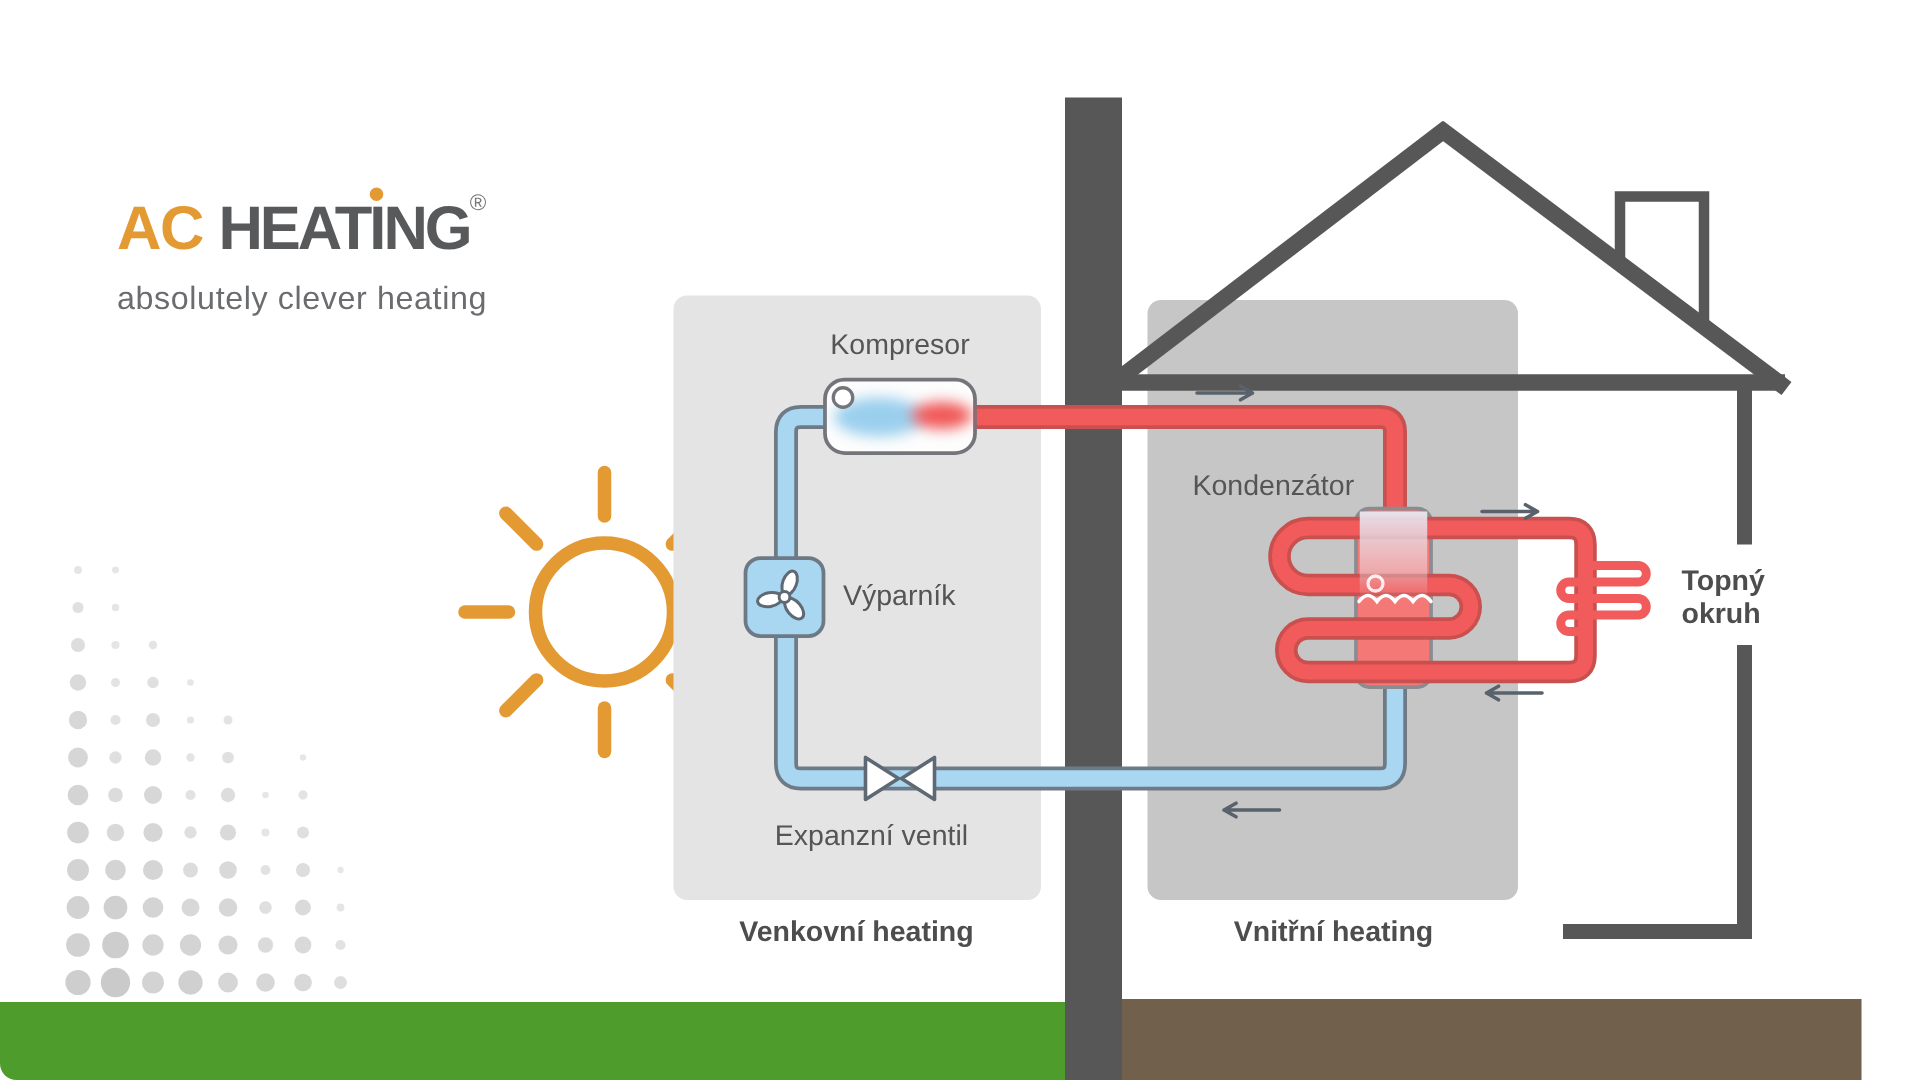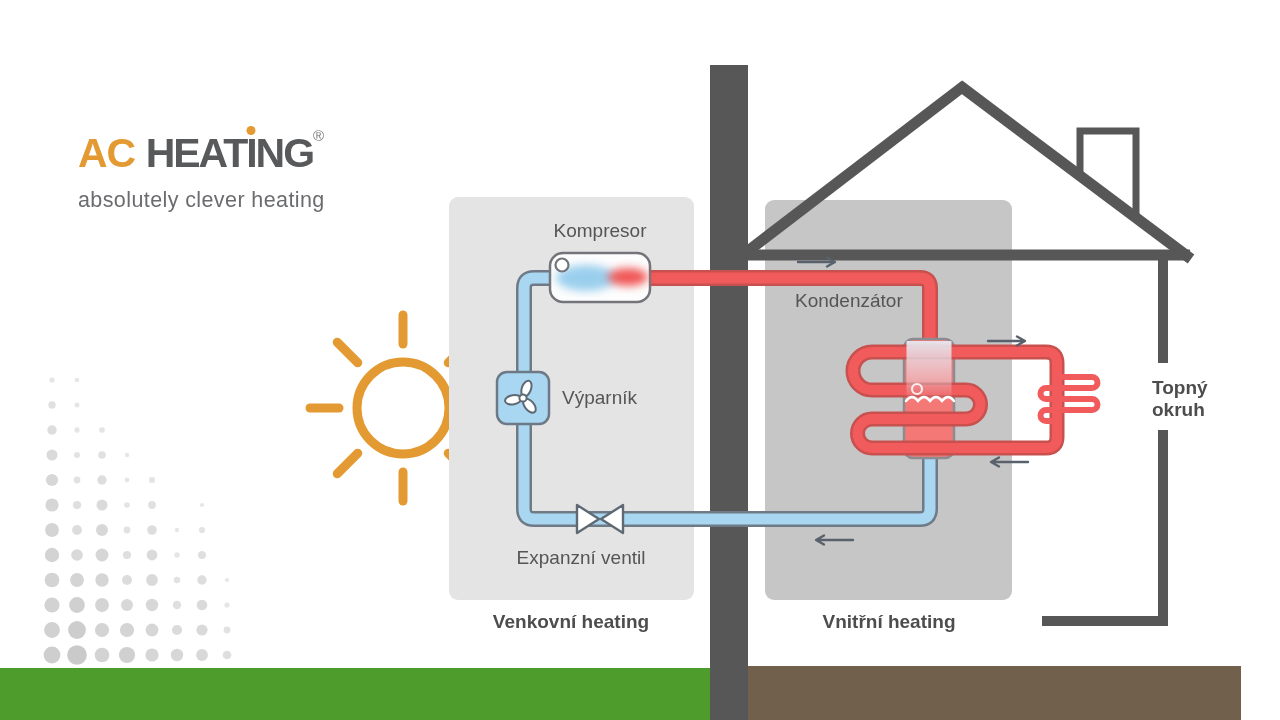--- a/index.html
+++ b/index.html
@@ -1,18 +1,19 @@
 <!DOCTYPE html>
 <html style="--orange: #E39A33; --logo-gray: #58595B; --tagline-gray: #6B6C6F; --label-gray: #555555; --label-bold-gray: #4D4D4D; --wall-gray: #575757; --panel-outdoor: #E4E4E4; --panel-indoor: #C6C6C6; --pipe-cold: #A9D6F0; --pipe-cold-edge: #6E7B87; --pipe-hot: #F15B5B; --pipe-hot-edge: #C8504E; --tank-red: #F47876; --grass-green: #4E9C2B; --soil-brown: #71604B; --dot-gray: #C3C3C3; --arrow-gray: #59626C;"><head>
 <meta charset="utf-8">
 <style>
   html,body{margin:0;padding:0;background:#ffffff;}
   .stage{
     position:relative;width:1280px;height:720px;overflow:hidden;background:#fff;
     font-family:"Liberation Sans","DejaVu Sans",sans-serif;
+    border-radius:11px;
   }
   .stage svg{position:absolute;left:0;top:0;}
 
   
   .grass{fill:var(--grass-green,#4E9C2B);}
   .soil{fill:var(--soil-brown,#71604B);}
   .wall{fill:var(--wall-gray,#575757);}
   .house-line{stroke:var(--wall-gray,#575757);fill:none;}
   .panel-out{fill:var(--panel-outdoor,#E4E4E4);}
   .panel-in{fill:var(--panel-indoor,#C6C6C6);}
@@ -224,18 +225,18 @@
   </svg>
 
   <div class="logo">
     <div class="brandline"><span class="brand-ac">AC</span> <span class="brand-rest"><span>HEAT</span><span class="brand-i">I</span><span>NG</span><span class="brand-reg">®</span></span></div>
     <div class="tagline">absolutely clever heating</div>
   </div>
 
   <div class="lbl center" style="left:600px;top:220px;">Kompresor</div>
   <div class="lbl" style="left:562px;top:387px;">Výparník</div>
   <div class="lbl center" style="left:581px;top:547px;">Expanzní ventil</div>
-  <div class="lbl" style="left:795px;top:290px;">Kondenzátor</div>
-  <div class="lbl bold wrap" style="left:1121px;top:377px;margin-left:31px;">Topný okruh</div>
+  <div class="lbl" style="left:795px;top:314px;">Kondenzátor</div>
+  <div class="lbl bold wrap" style="left:1121px;top:377px;">Topný okruh</div>
   <div class="lbl bold center" style="left:571px;top:611px;">Venkovní heating</div>
   <div class="lbl bold center" style="left:889px;top:611px;">Vnitřní heating</div>
 
 </div>
 
 </body></html>

